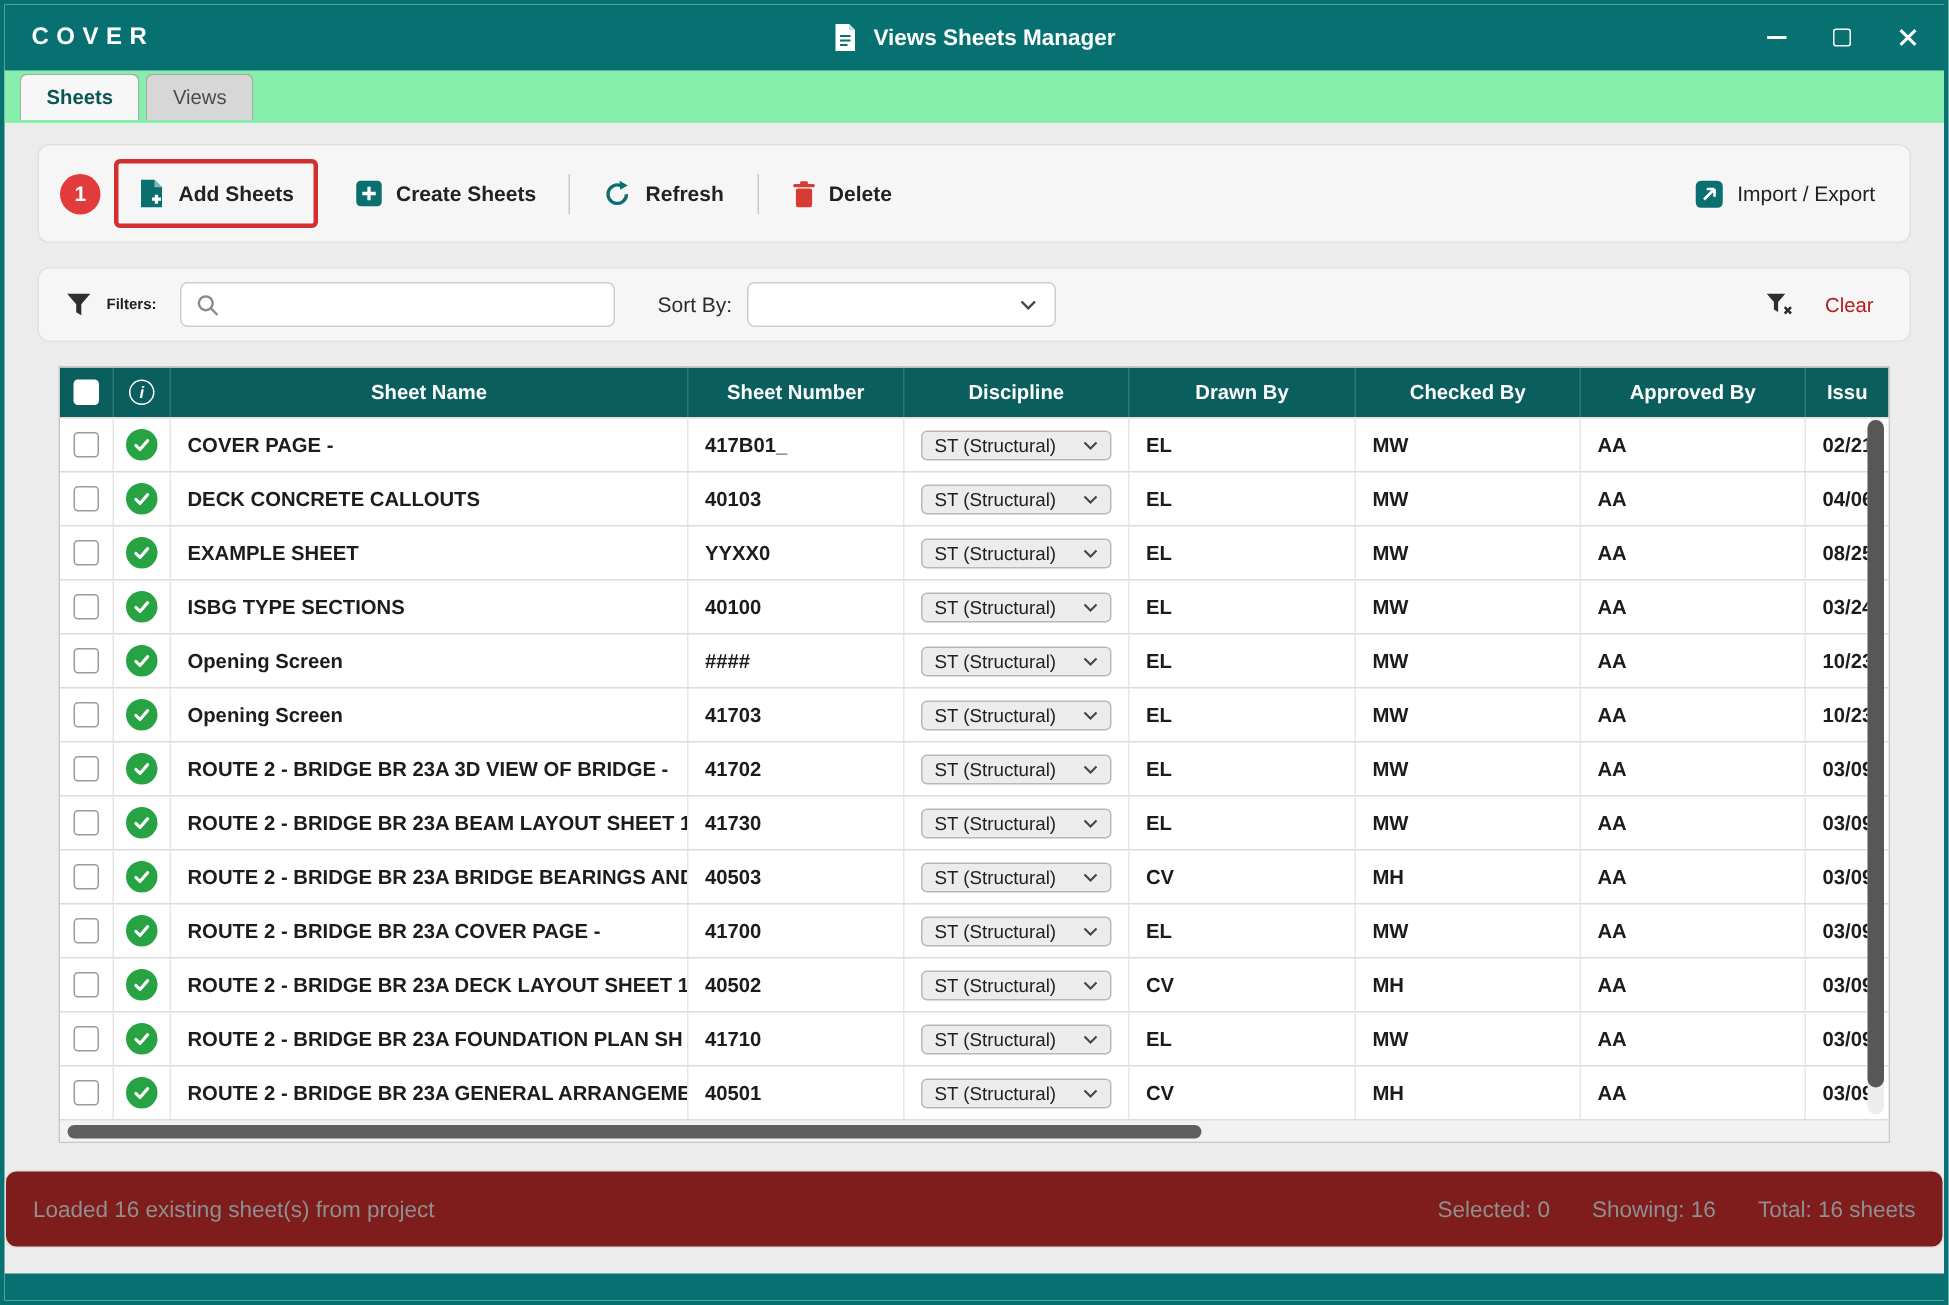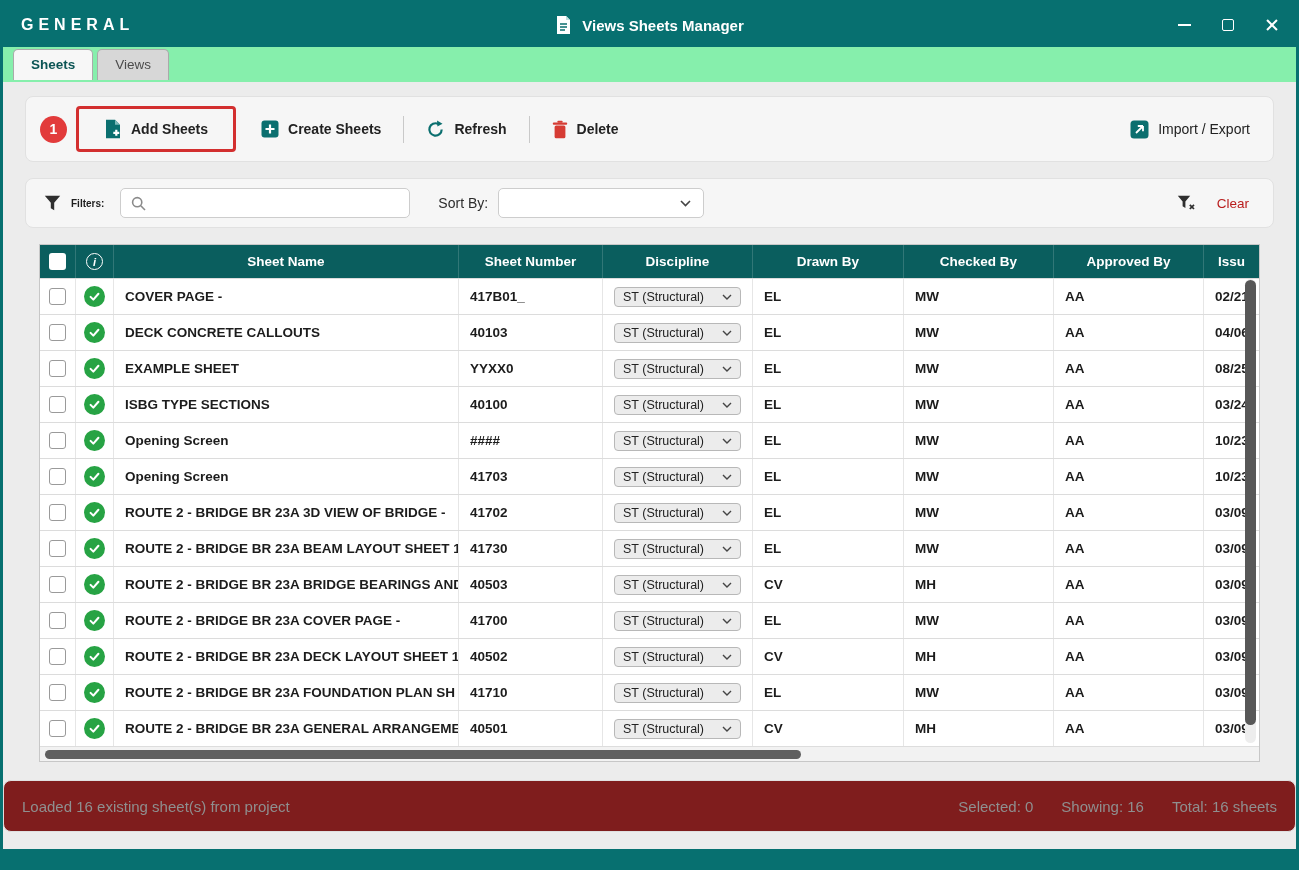--- a/index.html
+++ b/index.html
@@ -24,21 +24,21 @@
   
   .tabstrip { height: 35px; display: flex; align-items: center; padding-left: 10px; flex: none; background: #86efac; }
   .tab { padding: 7px 17px 8px; font-size: 13.5px; border: 1px solid #aaa; border-bottom: none; border-radius: 5px 5px 0 0; margin-right: 4px; cursor: pointer; }
   .tab.active { background: #f7f7f7; color: #0c5555; font-weight: 700; }
   .tab.inactive { background: #d7d7d7; color: #4c4c4c; }
   
   .panel { background: #f6f6f6; border: 1px solid #e1e1e1; border-radius: 8px; margin: 0 22px; flex: none; }
   
   .toolbar { margin-top: 14px; height: 66px; display: flex; align-items: center; padding: 0 14px; }
   .step-badge { width: 27px; height: 27px; border-radius: 50%; background: #e23b3b; color: #fff; font-weight: 700; font-size: 14px; display: flex; align-items: center; justify-content: center; margin-right: 9px; flex: none; }
-  .highlight-box { border: 3px solid #d32f2f; border-radius: 4px; padding: 3px 16px; display: flex; align-items: center; margin-right: 16px; }
+  .highlight-box { border: 3px solid #d32f2f; border-radius: 4px; padding: 3px 4px; display: flex; align-items: center; margin-right: 16px; }
   .tb-btn { display: flex; align-items: center; gap: 9px; font-size: 14px; font-weight: 600; color: #222; padding: 7px 9px; cursor: pointer; white-space: nowrap; }
   .sep { width: 1px; height: 27px; background: #c9c9c9; margin: 0 13px; }
   .tb-spacer { flex: 1; }
   
   .filtersbar { margin-top: 16px; height: 50px; display: flex; align-items: center; padding: 0 18px; gap: 10px; }
   .filters-label { font-size: 10px; font-weight: 700; color: #1e1e1e; margin-right: 6px; }
   .search-box { width: 290px; height: 30px; background: #fff; border: 1px solid #cdcdcd; border-radius: 5px; display: flex; align-items: center; padding: 0 10px; gap: 8px; }
   .search-box input { border: none; outline: none; flex: 1; font-size: 13px; font-family: inherit; background: transparent; color: #333; }
   .sortby-label { font-size: 14px; color: #2c2c2c; margin-left: 18px; }
   .sort-select { width: 206px; height: 30px; background: #fff; border: 1px solid #cdcdcd; border-radius: 5px; display: flex; align-items: center; justify-content: space-between; padding: 0 12px; cursor: pointer; font-size: 13px; color: #333; }
@@ -71,21 +71,21 @@
   
   .bottom-bar { margin-top: auto; height: 18px; background: #077070; flex: none; }
   svg { display: block; }
 </style>
 </head>
 <body>
 
 <div class="window">
 
   <div class="titlebar">
-    <div class="brand">GENERAL</div>
+    <div class="brand">COVER</div>
     <div class="title-center">
       <span>
         <svg width="17" height="20" viewBox="0 0 17 20">
           <path d="M2 1 h9 l4 4 v14 H2 Z" fill="#ffffff"></path>
           <path d="M11 1 l4 4 h-4 Z" fill="#bfe0e0"></path>
           <path d="M5 9 h7 M5 12 h7 M5 15 h5" stroke="#0b6f6f" stroke-width="1.3"></path>
         </svg>
       </span>
       <span class="title-text">Views Sheets Manager</span>
     </div>

